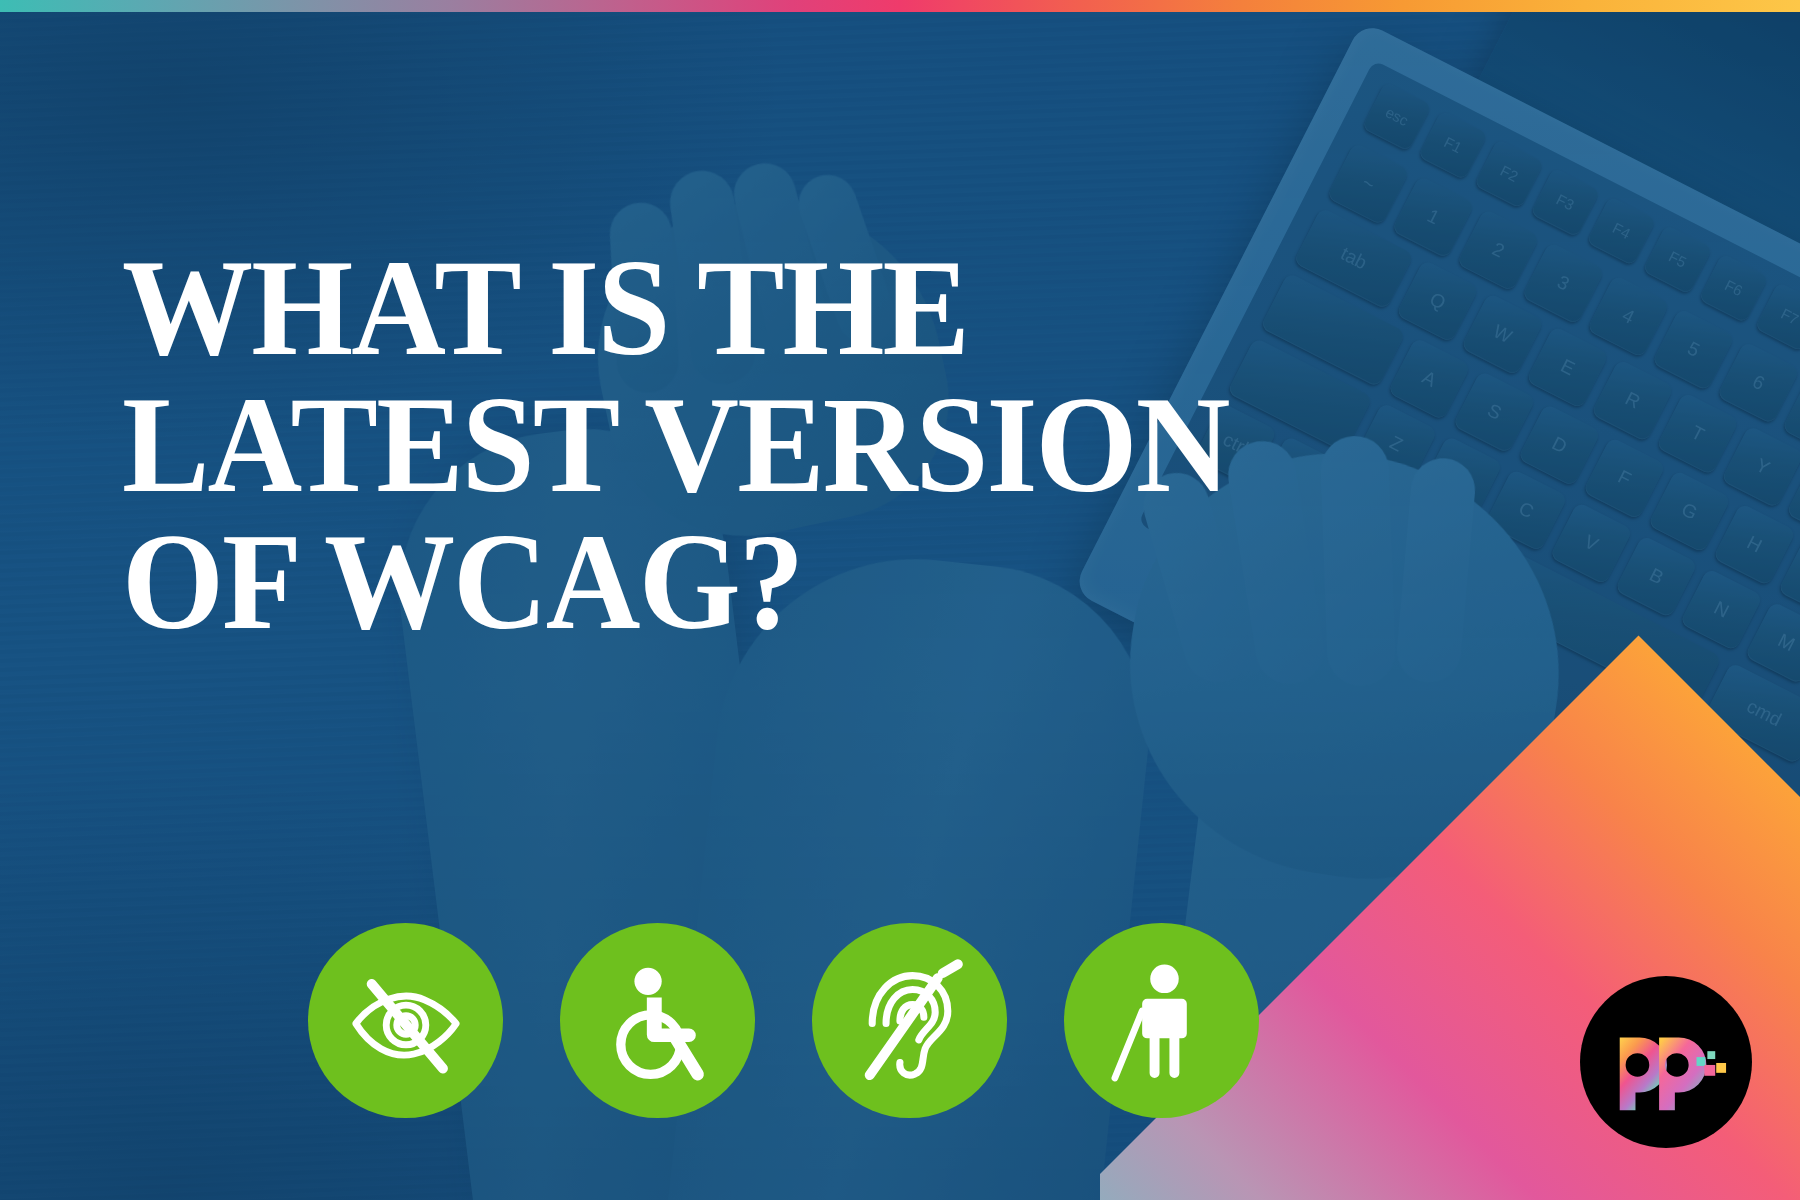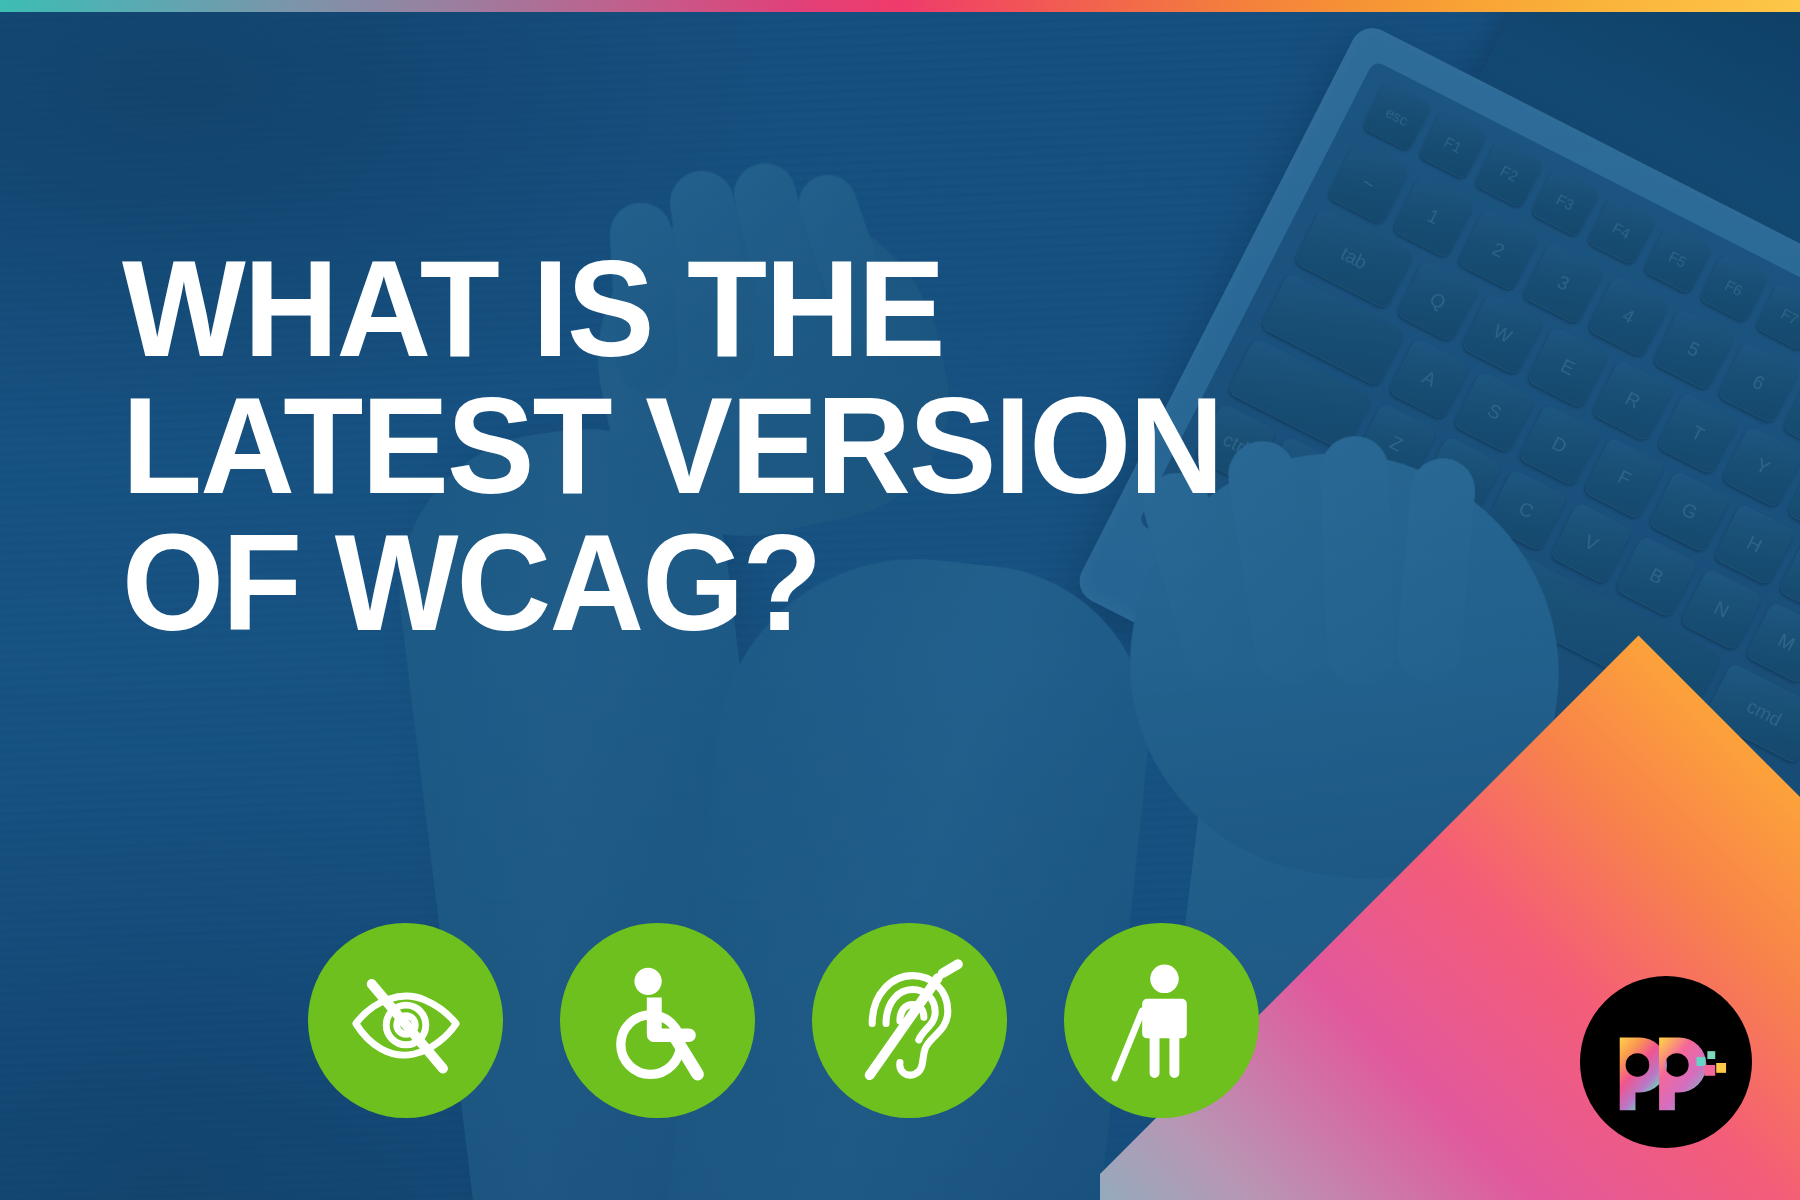--- a/index.html
+++ b/index.html
@@ -270,21 +270,21 @@
     justify-content: center;
   }
 
   
   .headline {
     position: absolute;
     left: 122px; top: 148px;
     width: 1420px;
     z-index: 25;
     color: #ffffff;
-    font-family: Liberation Sans, sans-serif;
+    font-family: Liberation Serif, serif;
     font-weight: 700;
     font-size: 138px;
     line-height: 0.99;
     letter-spacing: -2px;
     text-transform: uppercase;
   }
   .headline .ln {
     display: block;
     white-space: nowrap;
     transform: scaleX(0.95);

